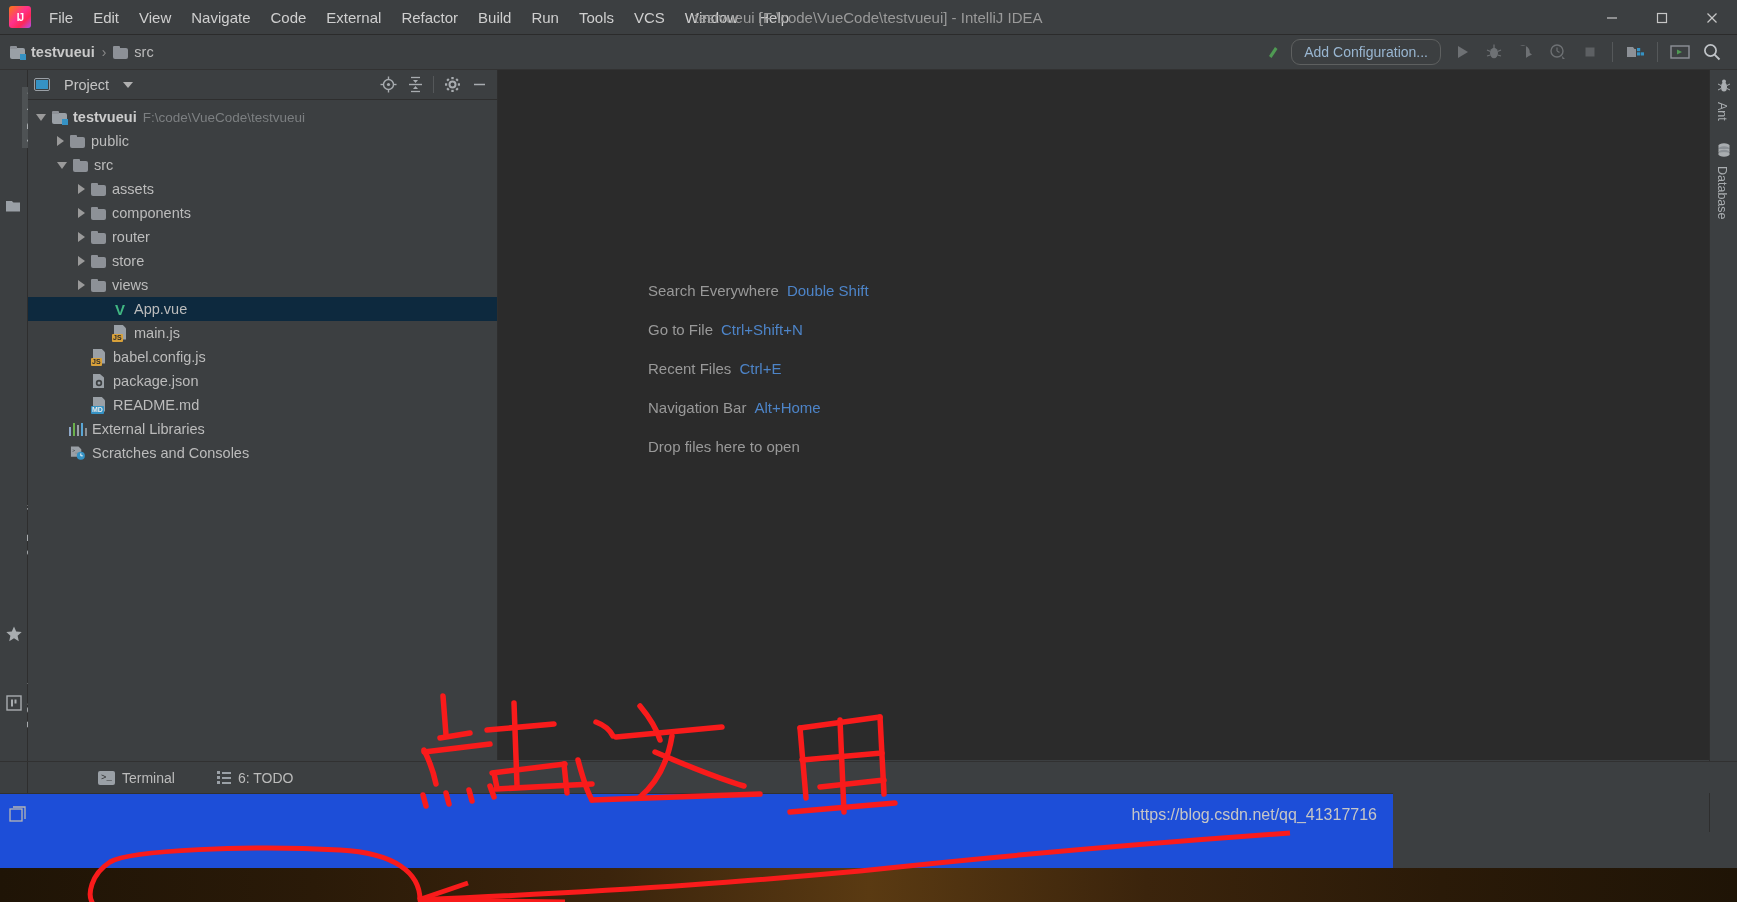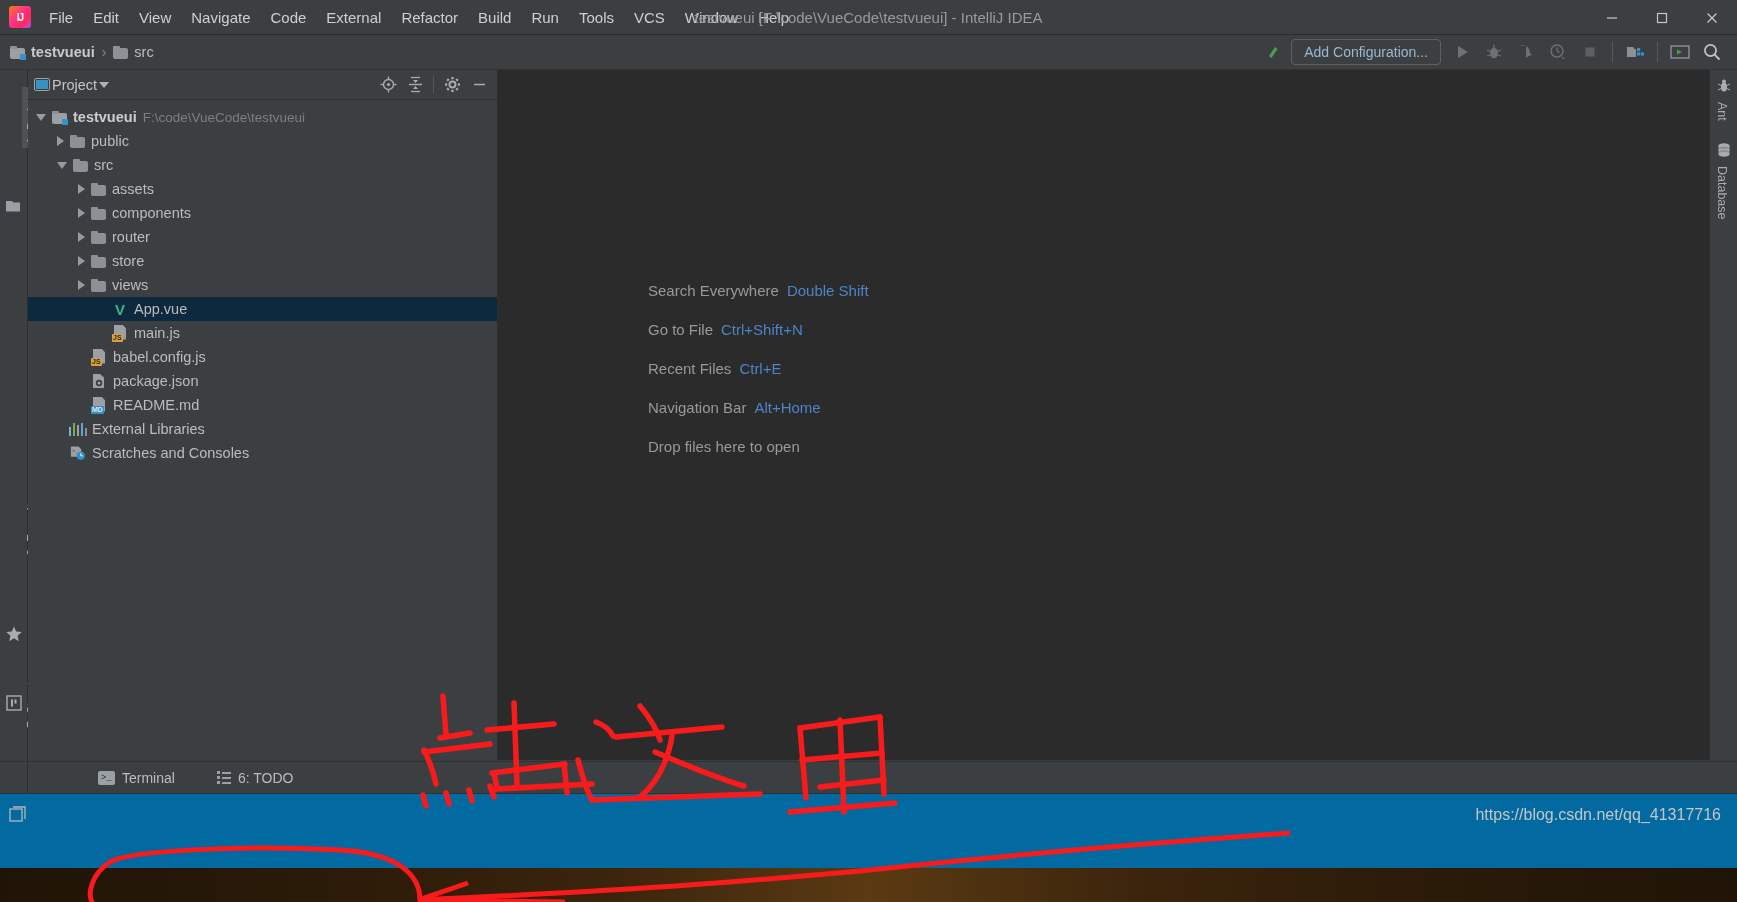--- a/index.html
+++ b/index.html
@@ -81,21 +81,21 @@
   .toolbar-right {
     margin-left: auto; display: flex; align-items: center; gap: 2px;
     padding-right: 10px;
   }
   .tb-icon {
     width: 30px; height: 28px; display: flex; align-items: center;
     justify-content: center; color: #6e7174;
   }
   .tb-icon.hammer { color: #4f9a53; }
   .cfg-btn {
-    height: 26px; padding: 0 12px; border: 1px solid #5e6060; border-radius: 4px;
+    height: 26px; padding: 0 12px; border: 1px solid #5e6060; border-radius: 9px;
     font-size: 14px; color: #99b6d1; display: flex; align-items: center;
     background: transparent; margin-right: 4px; white-space: nowrap;
   }
   .tb-div { width: 1px; height: 20px; background: #55585a; margin: 0 5px; }
 
   
   .stripe-left {
     position: absolute; left: 0; top: 70px; width: 28px; height: 762px;
     background: #3c3f41; border-right: 1px solid #2e2e2e;
   }
@@ -115,21 +115,21 @@
   
   .project-panel {
     position: absolute; left: 28px; top: 70px; width: 470px; height: 690px;
     background: #3c3f41; border-right: 1px solid #2e2e2e;
   }
   .pp-header {
     height: 30px; display: flex; align-items: center; padding: 0 6px;
     border-bottom: 1px solid #2e2e2e;
   }
   .pp-title {
-    display: flex; align-items: center; gap: 2px; font-size: 14.5px; color: #c4c4c4;
+    display: flex; align-items: center; gap: 14px; font-size: 14.5px; color: #c4c4c4;
   }
   .pp-win-ico {
     width: 16px; height: 13px; border: 1.6px solid #9aa0a6; border-radius: 2px;
     position: relative; background: #3c3f41;
   }
   .pp-win-ico::after {
     content:""; position:absolute; left:1px; top:1px; right:1px; bottom:1px;
     background: #3592c4;
   }
   .caret-down {
@@ -204,22 +204,22 @@
   .term-ico {
     width: 17px; height: 14px; background: #9aa0a6; border-radius: 2px;
     position: relative; color: #2b2b2b; font-size: 9px; line-height: 14px;
     text-align: center; font-family: "Liberation Mono", monospace;
   }
   .todo-ico { display:flex; flex-direction:column; gap:2px; }
   .todo-ico i { display:flex; gap:2px; align-items:center; }
   .todo-ico i b { width:3px; height:3px; background:#9aa0a6; display:block; }
   .todo-ico i s { width:9px; height:2px; background:#9aa0a6; display:block; text-decoration:none; }
   .statusbar-bottom {
-    position: absolute; left: 0; top: 793px; width: 1737px; height: 109px;
-    background: #0369a1; border-top: 1px solid #313131;
+    position: absolute; left: 0; top: 793px; width: 1393px; height: 109px;
+    background: #1d4ed8; border-top: 1px solid #313131;
   }
   .sb-left-ico {
     position: absolute; left: 9px; top: 12px; width: 18px; height: 18px;
   }
   .watermark {
     position: absolute; right: 16px; top: 12px; font-size: 16px;
     color: #c6c6c6; font-family: "Liberation Sans", sans-serif;
   }
   .bottom-art {
     position: absolute; left: 0; top: 868px; width: 1737px; height: 34px;

